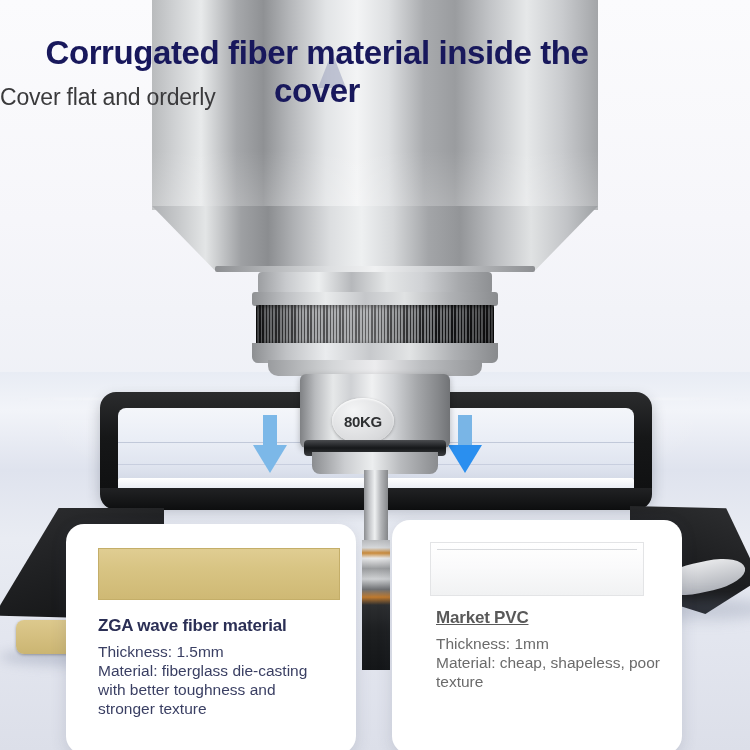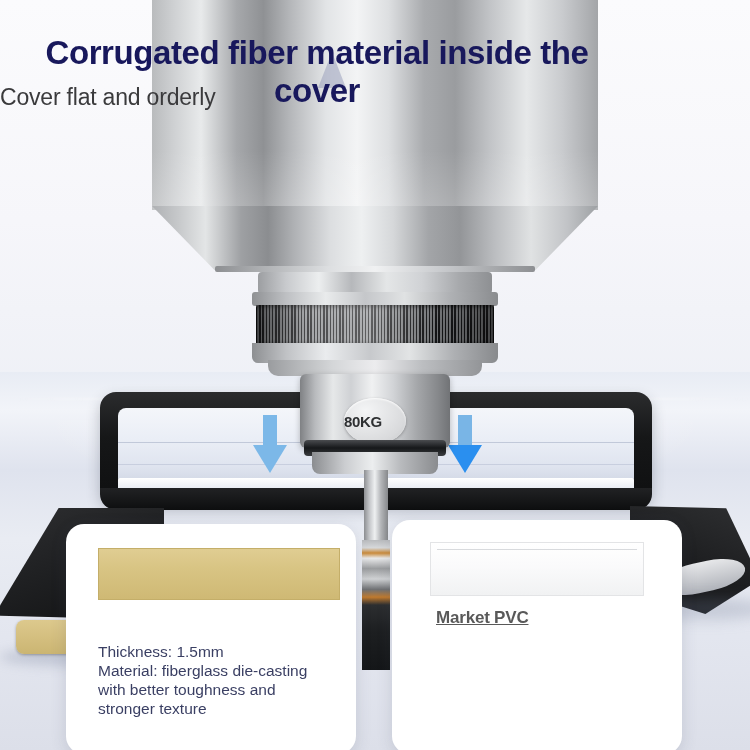--- a/index.html
+++ b/index.html
@@ -160,27 +160,27 @@
   }
   .press-base {
     position: absolute;
     left: 312px; top: 452px;
     width: 126px; height: 22px;
     border-radius: 0 0 8px 8px;
     background: linear-gradient(90deg, #8b8d90, #cbcdd0 26%, #eceeef 48%, #b9bbbe 70%, #8a8c8f);
   }
   .kg-badge {
     position: absolute;
-    left: 344px; top: 398px;
+    left: 332px; top: 398px;
     width: 62px; height: 46px;
     border-radius: 50%;
     background: radial-gradient(ellipse at 35% 28%, #f4f5f6, #d9dadc 70%, #c2c4c6 100%);
     display: flex;
     align-items: center;
-    justify-content: flex-start;
+    justify-content: center;
     box-shadow: inset 0 1px 2px rgba(255,255,255,.9), 0 1px 3px rgba(0,0,0,.3);
   }
   .kg-badge span {
     font-size: 15px;
     font-weight: 700;
     color: #2e3032;
     letter-spacing: -0.3px;
   }
 
   
@@ -448,25 +448,28 @@
 
   <div class="flap-left"></div>
   <div class="flap-left-shadow"></div>
   <div class="flap-left-swatch"></div>
   <div class="flap-right"></div>
   <div class="flap-right-edge"></div>
   <div class="flap-right-shadow"></div>
 
   <div class="card card-left">
     <div class="swatch-gold"></div>
+    <div class="card-title">ZGA wave fiber material</div>
     <div class="card-body">Thickness: 1.5mm
 Material: fiberglass die-casting with better toughness and stronger texture</div>
   </div>
 
   <div class="card card-right">
     <div class="swatch-pvc"></div>
     <div class="card-title">Market PVC</div>
+    <div class="card-body">Thickness: 1mm
+Material: cheap, shapeless, poor texture</div>
   </div>
 
   <div class="headline">Corrugated fiber material inside the cover</div>
   <div class="subhead">Cover flat and orderly</div>
 
 </div>
 
 </body></html>

